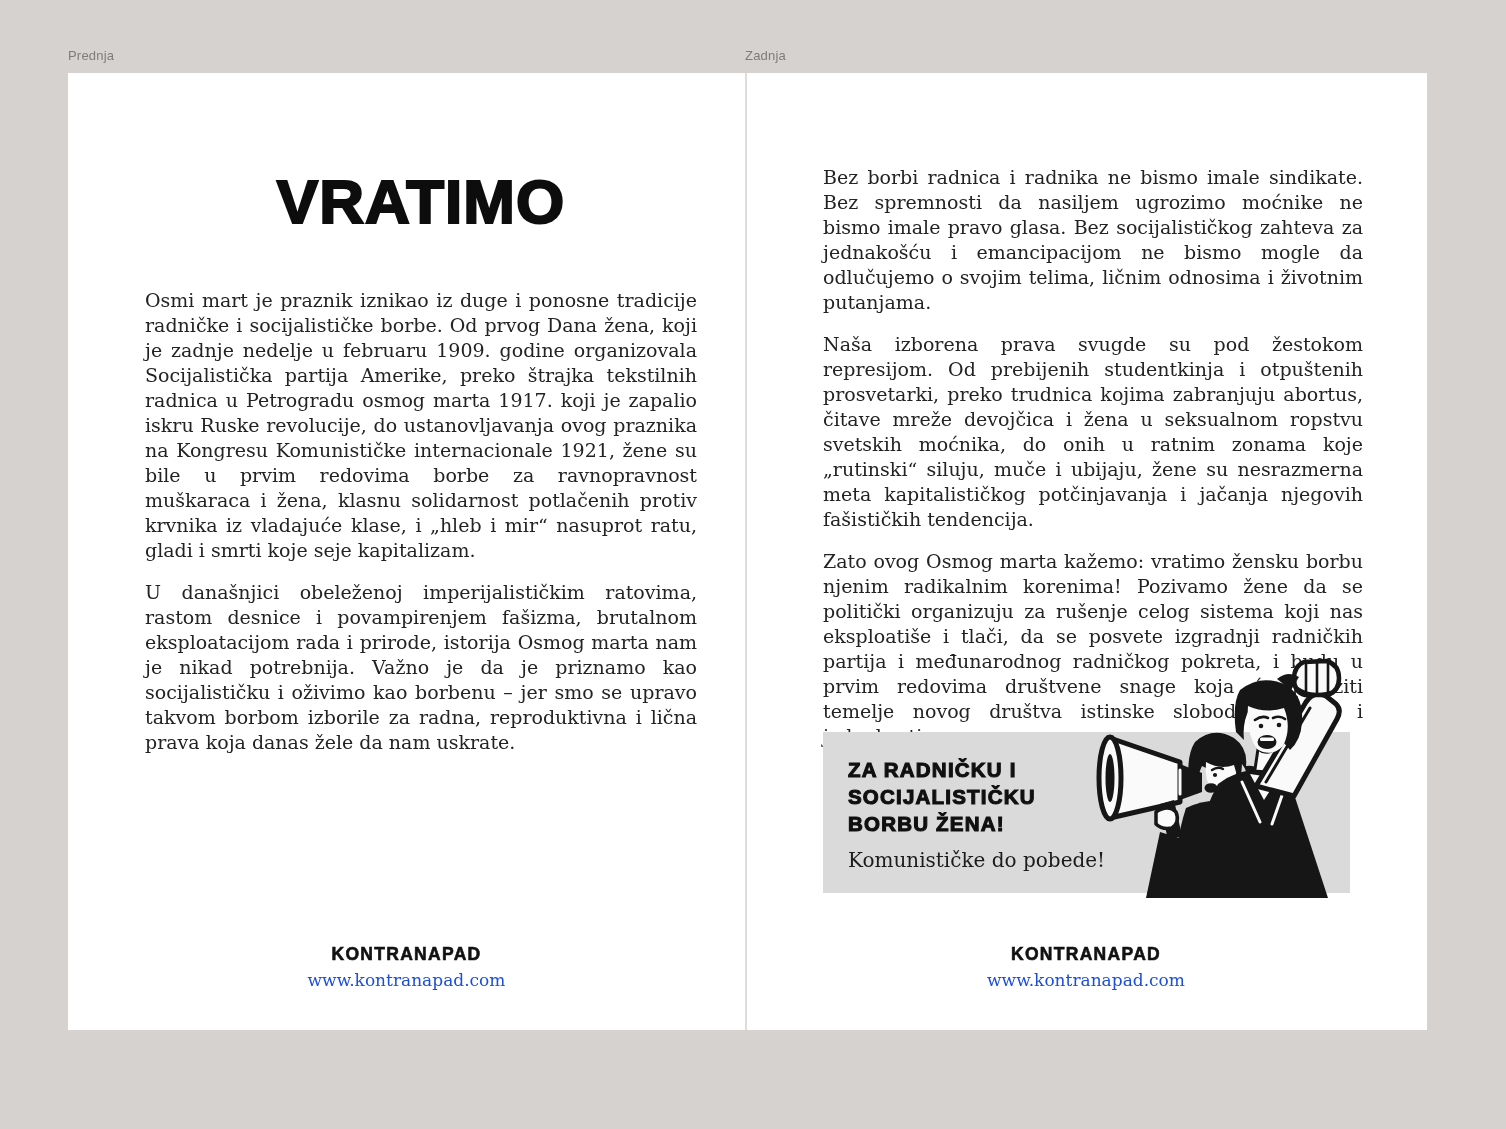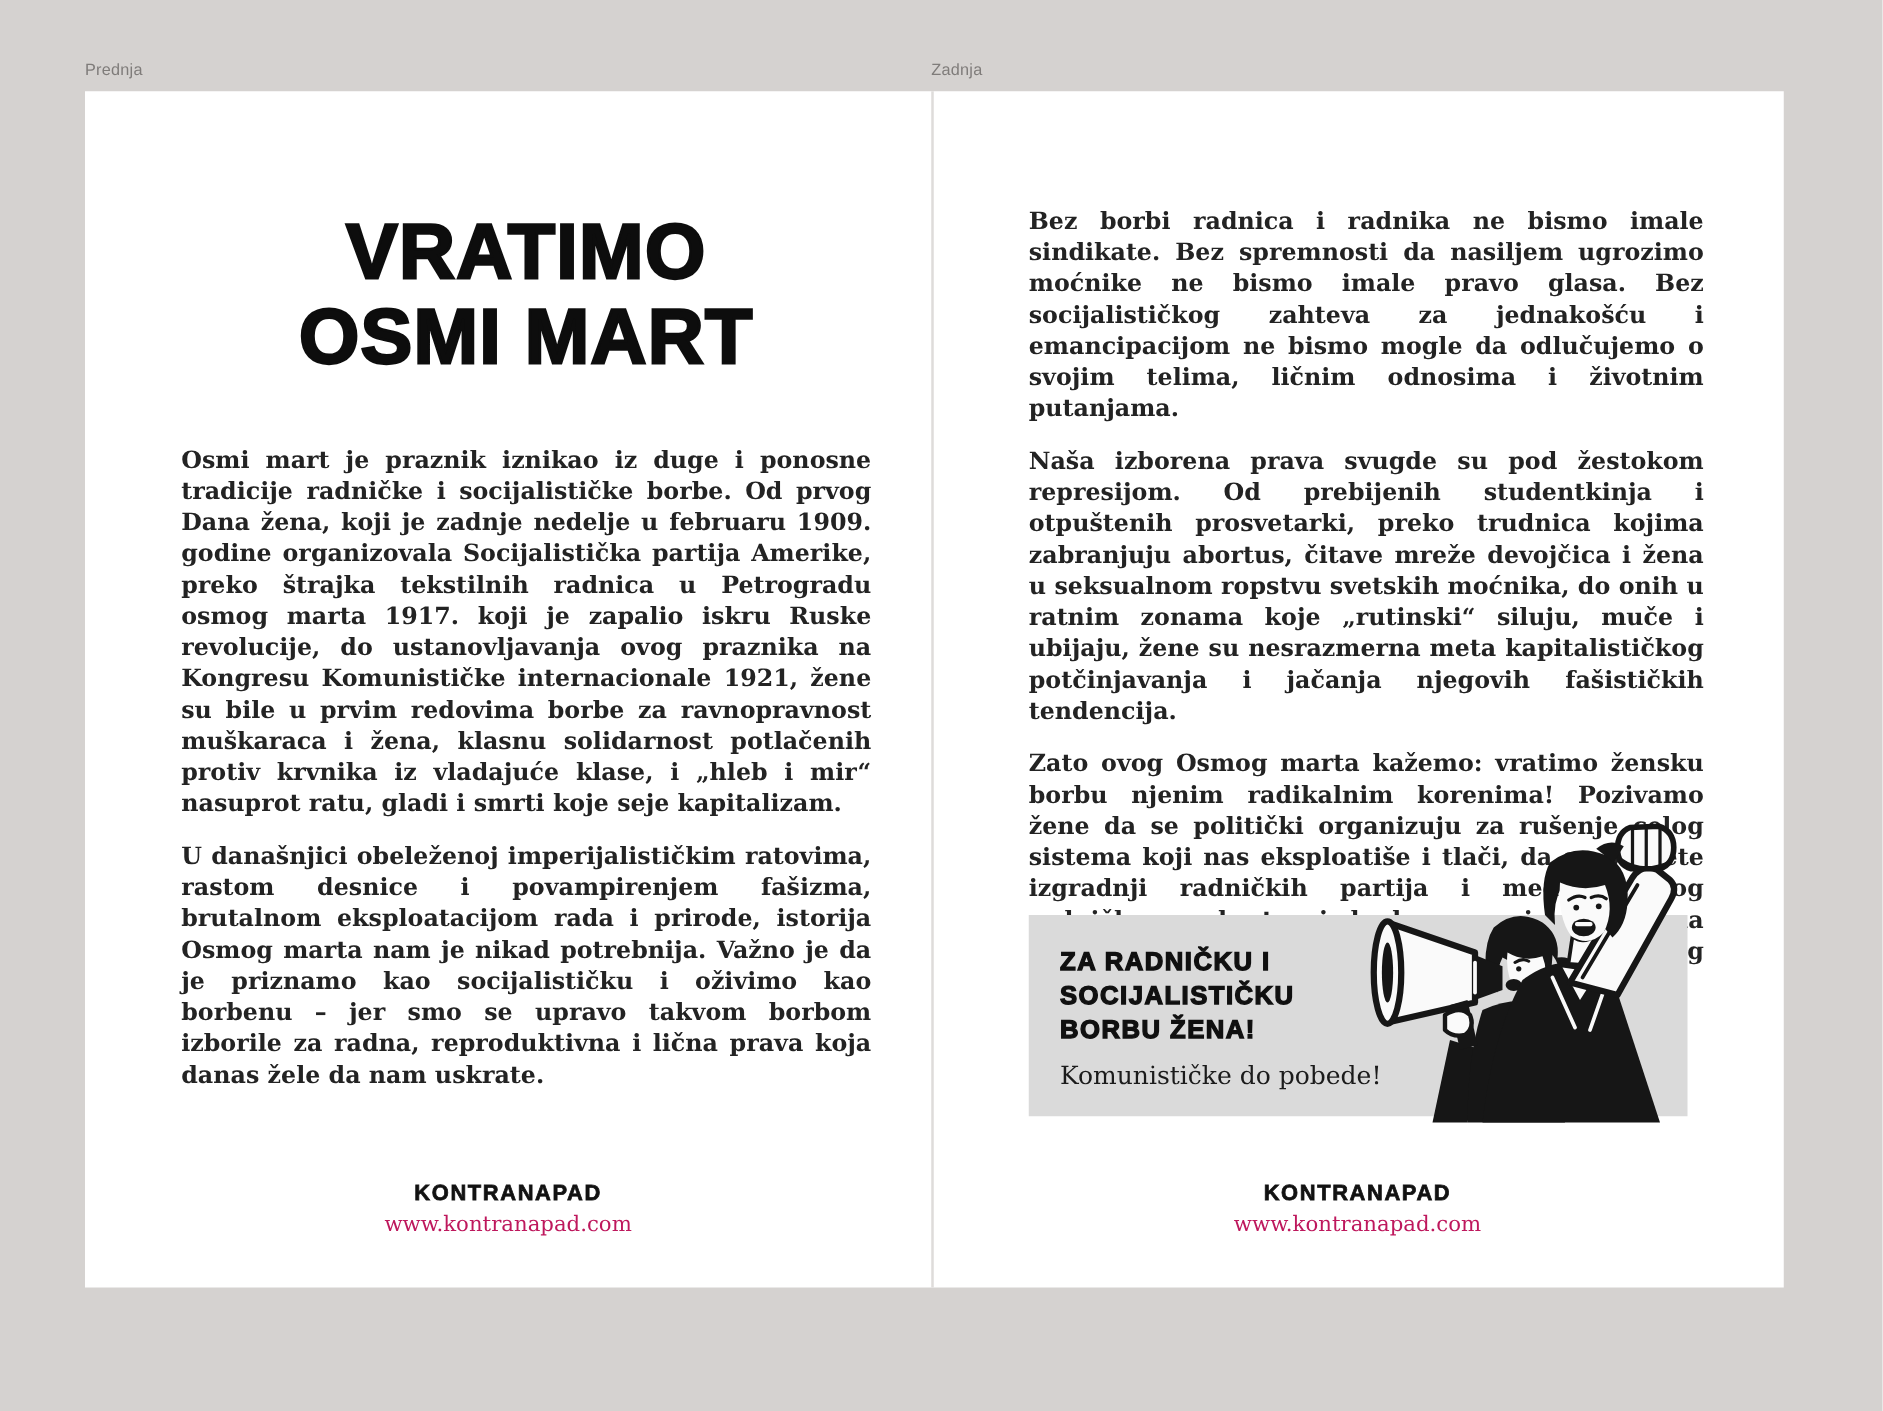--- a/index.html
+++ b/index.html
@@ -26,30 +26,30 @@
   .back-inner  { padding:92px 62px 0 76px; }
 
   .headline {
     margin:0 0 52px 0; text-align:center;
     font-size:62px; line-height:68px; font-weight:900; letter-spacing:1px;
     color:#0d0d0d; -webkit-text-stroke:2.2px #0d0d0d;
   }
   .body-par {
     margin:0 0 17px 0; text-align:justify;
     font-family:"DejaVu Serif", serif;
-    font-size:19px; line-height:25px; color:#232323;font-weight:bold;
+    font-size:19px; line-height:25px; color:#232323;
   }
 
   .page-footer { position:absolute; left:0; right:0; bottom:40px; text-align:center; }
   .brand {
     font-size:17.5px; font-weight:bold; letter-spacing:1.3px; color:#121212;
     -webkit-text-stroke:.6px #121212;
   }
   .site {
-    margin-top:5px; font-family:"DejaVu Serif", serif; font-size:17px; color:#be185d;
+    margin-top:5px; font-family:"DejaVu Serif", serif; font-size:17px; color:#1d4ed8;
   }
 
   .banner {
     position:absolute; left:76px; top:659px; width:527px; height:161px;
     background:#dadada;
   }
   .banner-heading {
     position:absolute; left:25px; top:24px;
     font-size:20.5px; line-height:27px; font-weight:900; letter-spacing:1.2px;
     color:#101010; -webkit-text-stroke:1.1px #101010;
@@ -70,21 +70,20 @@
 
   <div class="tab-label tab-front">Prednja</div>
   <div class="tab-label tab-back">Zadnja</div>
 
   <div class="sheet">
 
     <div class="page page-front">
       <div class="front-inner">
         <h1 class="headline">
           <span style="display:block">VRATIMO</span>
-          <span style="display:block">OSMI MART</span>
         </h1>
         <p class="body-par">Osmi mart je praznik iznikao iz duge i ponosne tradicije radničke i socijalističke borbe. Od prvog Dana žena, koji je zadnje nedelje u februaru 1909. godine organizovala Socijalistička partija Amerike, preko štrajka tekstilnih radnica u Petrogradu osmog marta 1917. koji je zapalio iskru Ruske revolucije, do ustanovljavanja ovog praznika na Kongresu Komunističke internacionale 1921, žene su bile u prvim redovima borbe za ravnopravnost muškaraca i žena, klasnu solidarnost potlačenih protiv krvnika iz vladajuće klase, i „hleb i mir“ nasuprot ratu, gladi i smrti koje seje kapitalizam.</p>
         <p class="body-par">U današnjici obeleženoj imperijalističkim ratovima, rastom desnice i povampirenjem fašizma, brutalnom eksploatacijom rada i prirode, istorija Osmog marta nam je nikad potrebnija. Važno je da je priznamo kao socijalističku i oživimo kao borbenu – jer smo se upravo takvom borbom izborile za radna, reproduktivna i lična prava koja danas žele da nam uskrate.</p>
       </div>
       <div class="page-footer">
         <div class="brand">KONTRANAPAD</div>
         <div class="site">www.kontranapad.com</div>
       </div>
     </div>
 

